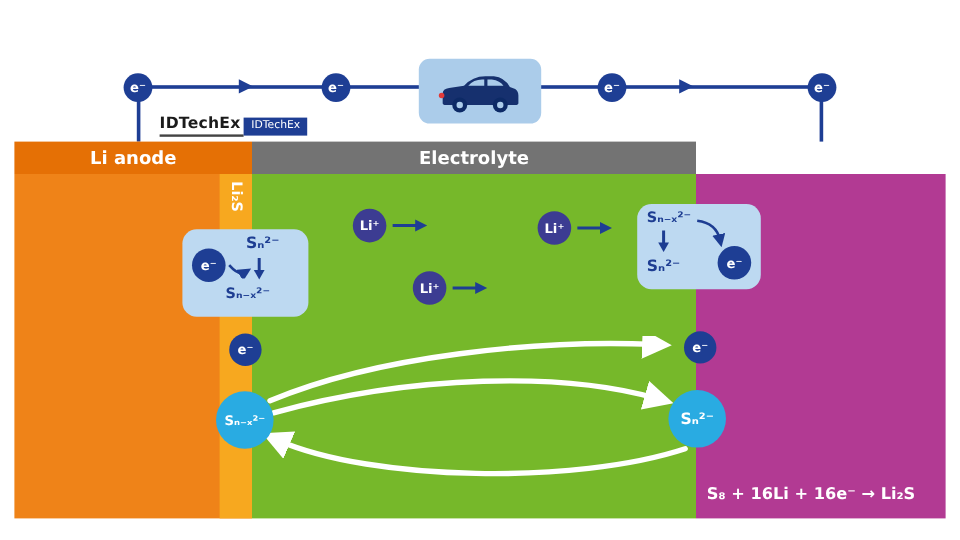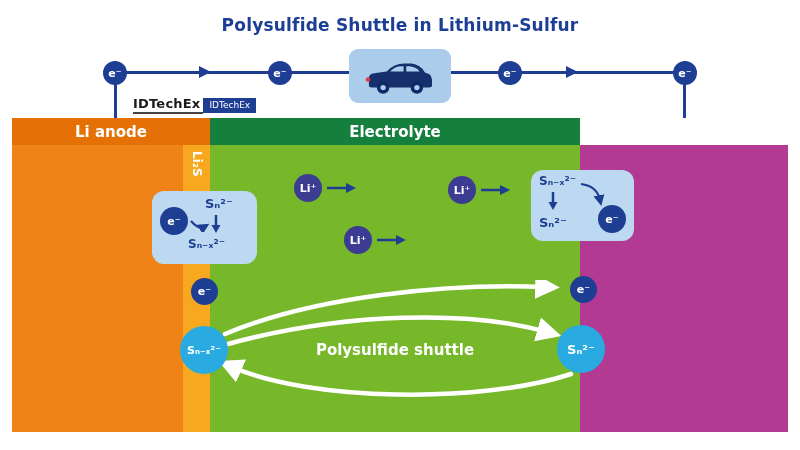--- a/index.html
+++ b/index.html
@@ -29,21 +29,21 @@
 
   .logo { position:absolute; left:133px; top:96px; display:flex; align-items:center; }
   .logo-brand { font-size:13px; font-weight:bold; color:#1b1b1b; border-bottom:2px solid #444;
                 padding:0 3px 1px 0; letter-spacing:.2px; }
   .logo-badge { background:#1e3e94; color:#fff; font-size:9px; padding:2px 6px 3px; }
 
   
   .col-header { position:absolute; top:118px; height:27px; display:flex; align-items:center;
                 justify-content:center; color:#fff; font-weight:bold; font-size:15px; }
   .anode-header { left:12px; width:198px; background:#e57005; }
-  .elec-header  { left:210px; width:370px; background:#15803d; }
+  .elec-header  { left:210px; width:370px; background:#737373; }
   .cath-header  { left:580px; width:208px; background:#9e2b80; }
   .col-body { position:absolute; top:145px; height:287px; }
   .anode-body { left:12px; width:198px; background:#ef8318; }
   .strip      { left:183px; width:27px; background:#f7a81f; }
   .elec-body  { left:210px; width:370px; background:#76b82a; }
   .cath-body  { left:580px; width:208px; background:#b23a93; }
   .strip-label { position:absolute; left:190px; top:151px; writing-mode:vertical-rl;
                  color:#fff; font-size:12px; font-weight:bold; z-index:3; }
 
   
@@ -78,21 +78,20 @@
 
   .reaction { position:absolute; color:#fff; font-size:13.5px; font-weight:600; z-index:3; }
   .reaction.anode { left:46px; top:404px; }
   .reaction.cathode { left:589px; top:404px; }
 </style>
 </head>
 <body>
 
 <div class="canvas">
 
-  <div class="title">Polysulfide Shuttle in Lithium-Sulfur</div>
 
   <div class="wire-h"></div>
   <div class="wire-v left"></div>
   <div class="wire-v right"></div>
   <div class="wire-arrow a1"></div>
   <div class="wire-arrow a2"></div>
   <div class="circle we e0">e⁻</div>
   <div class="circle we e1">e⁻</div>
   <div class="circle we e2">e⁻</div>
   <div class="circle we e3">e⁻</div>
@@ -183,16 +182,16 @@
         <marker id="m-sh" markerWidth="5.5" markerHeight="5.5" refX="2.2" refY="2.75" orient="auto">
           <path d="M0,0 L5.5,2.75 L0,5.5 Z" fill="#ffffff"></path>
         </marker>
       </defs>
     <path class="arc" d="M30,54 C120,16 255,3 350,7" marker-end="url(#m-sh)"></path>
     <path class="arc" d="M33,64 C150,32 275,30 352,52" marker-end="url(#m-sh)"></path>
     <path class="arc" d="M376,94 C285,124 115,121 37,87" marker-end="url(#m-sh)"></path>
   </svg>
   <div class="circle ps left">Sₙ₋ₓ²⁻</div>
   <div class="circle ps right">Sₙ²⁻</div>
-  <div class="shuttle-label">Polysulfide shuttle</div>
 
+  <div class="reaction cathode">S₈ + 16Li + 16e⁻ → Li₂S</div>
 
 </div>
 
 </body></html>

